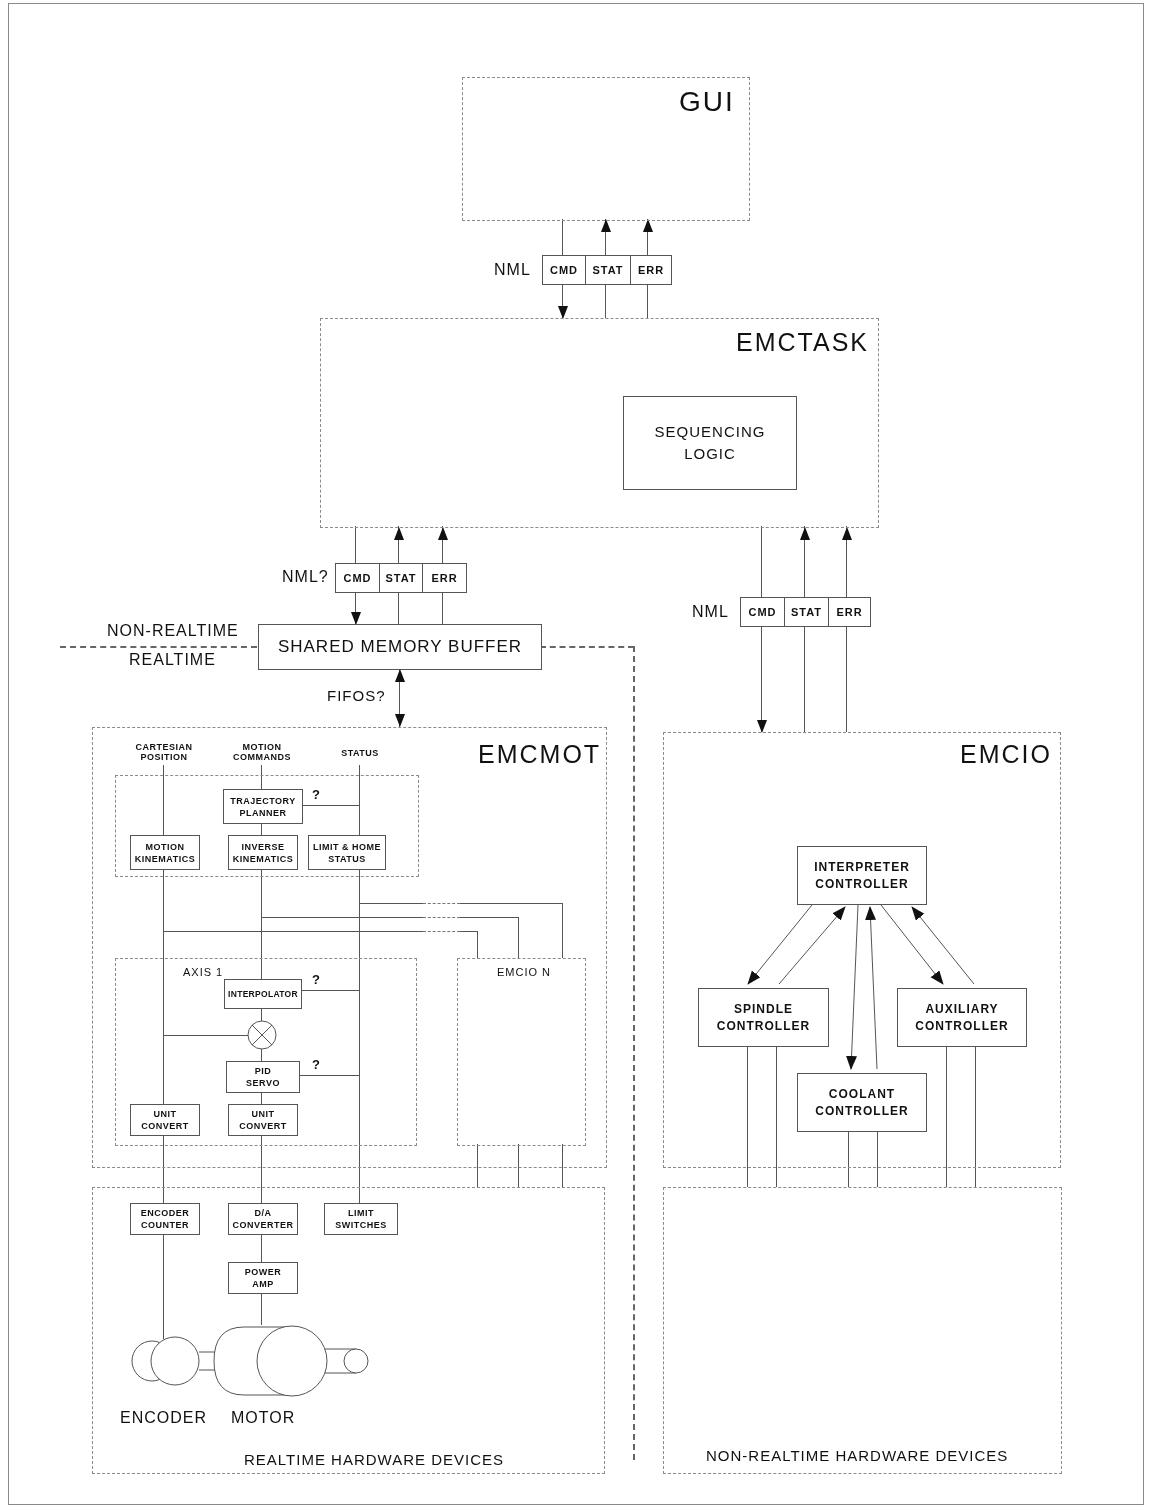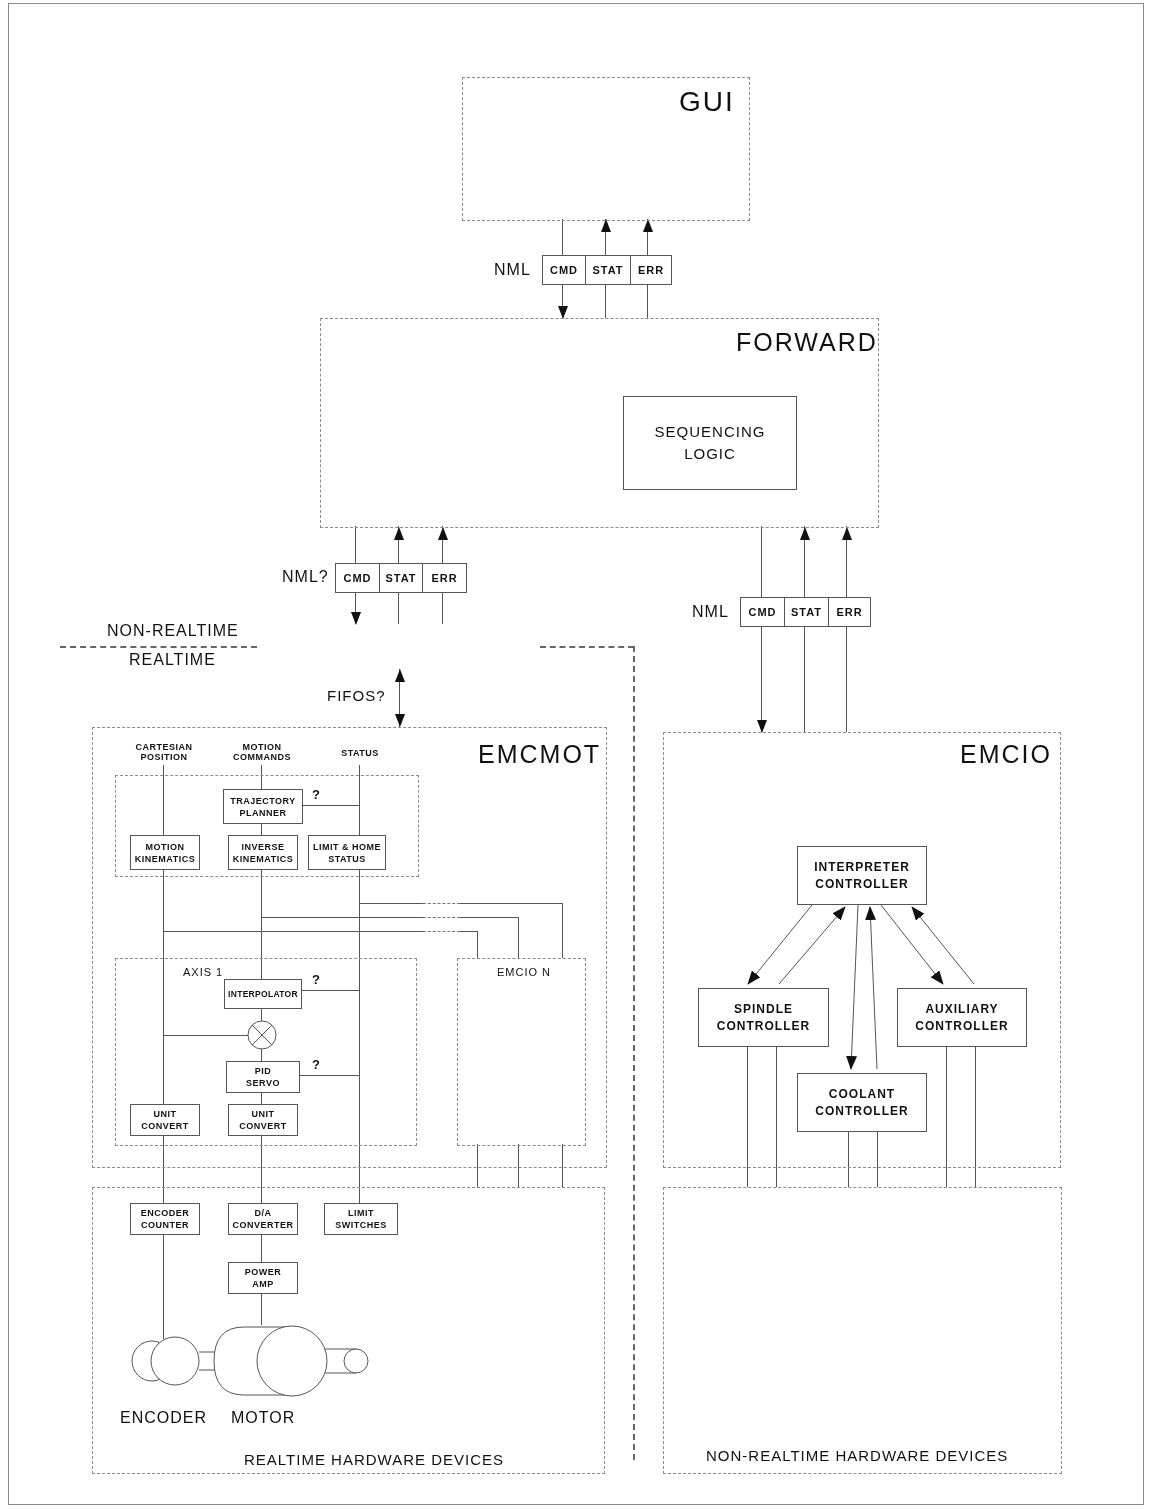--- a/index.html
+++ b/index.html
@@ -112,21 +112,21 @@
   <div class="dbox" style="left:320px;top:318px;width:557px;height:208px"></div>
   <div class="dbox" style="left:92px;top:727px;width:513px;height:439px"></div>
   <div class="dbox" style="left:663px;top:732px;width:396px;height:434px"></div>
   <div class="dbox" style="left:115px;top:775px;width:302px;height:100px"></div>
   <div class="dbox" style="left:115px;top:958px;width:300px;height:186px"></div>
   <div class="dbox" style="left:457px;top:958px;width:127px;height:186px"></div>
   <div class="dbox" style="left:92px;top:1187px;width:511px;height:285px"></div>
   <div class="dbox" style="left:663px;top:1187px;width:397px;height:285px"></div>
 
   <div class="lbl title" style="left:679px;top:86px;font-size:28px">GUI</div>
-  <div class="lbl title" style="left:736px;top:328px">FORWARD</div>
+  <div class="lbl title" style="left:736px;top:328px">EMCTASK</div>
   <div class="lbl title" style="left:478px;top:740px">EMCMOT</div>
   <div class="lbl title" style="left:960px;top:740px">EMCIO</div>
 
   <div class="lbl seclbl" style="left:494px;top:261px">NML</div>
   <div class="lbl seclbl" style="left:282px;top:568px">NML?</div>
   <div class="lbl seclbl" style="left:692px;top:603px">NML</div>
   <div class="lbl seclbl" style="left:107px;top:622px">NON-REALTIME</div>
   <div class="lbl seclbl" style="left:129px;top:651px">REALTIME</div>
   <div class="lbl seclbl" style="left:327px;top:687px;font-size:15px">FIFOS?</div>
 
@@ -143,20 +143,23 @@
   <div class="chan" style="left:740px;top:597px">
     <span style="width:43px">CMD</span>
     <span style="width:43px">STAT</span>
     <span style="width:41px">ERR</span>
   </div>
 
   <div class="sbox bx15" style="left:623px;top:396px;width:172px;height:92px">
     <span>SEQUENCING</span>
     <span>LOGIC</span>
   </div>
+  <div class="sbox" style="left:258px;top:624px;width:282px;height:44px;font-size:17px;letter-spacing:1px">
+    <span>SHARED MEMORY BUFFER</span>
+  </div>
 
   <div class="hdr" style="left:114px;top:742px">
     <span>CARTESIAN</span><br>
     <span>POSITION</span>
   </div>
   <div class="hdr" style="left:212px;top:742px">
     <span>MOTION</span><br>
     <span>COMMANDS</span>
   </div>
   <div class="hdr" style="left:310px;top:748px">STATUS</div>

